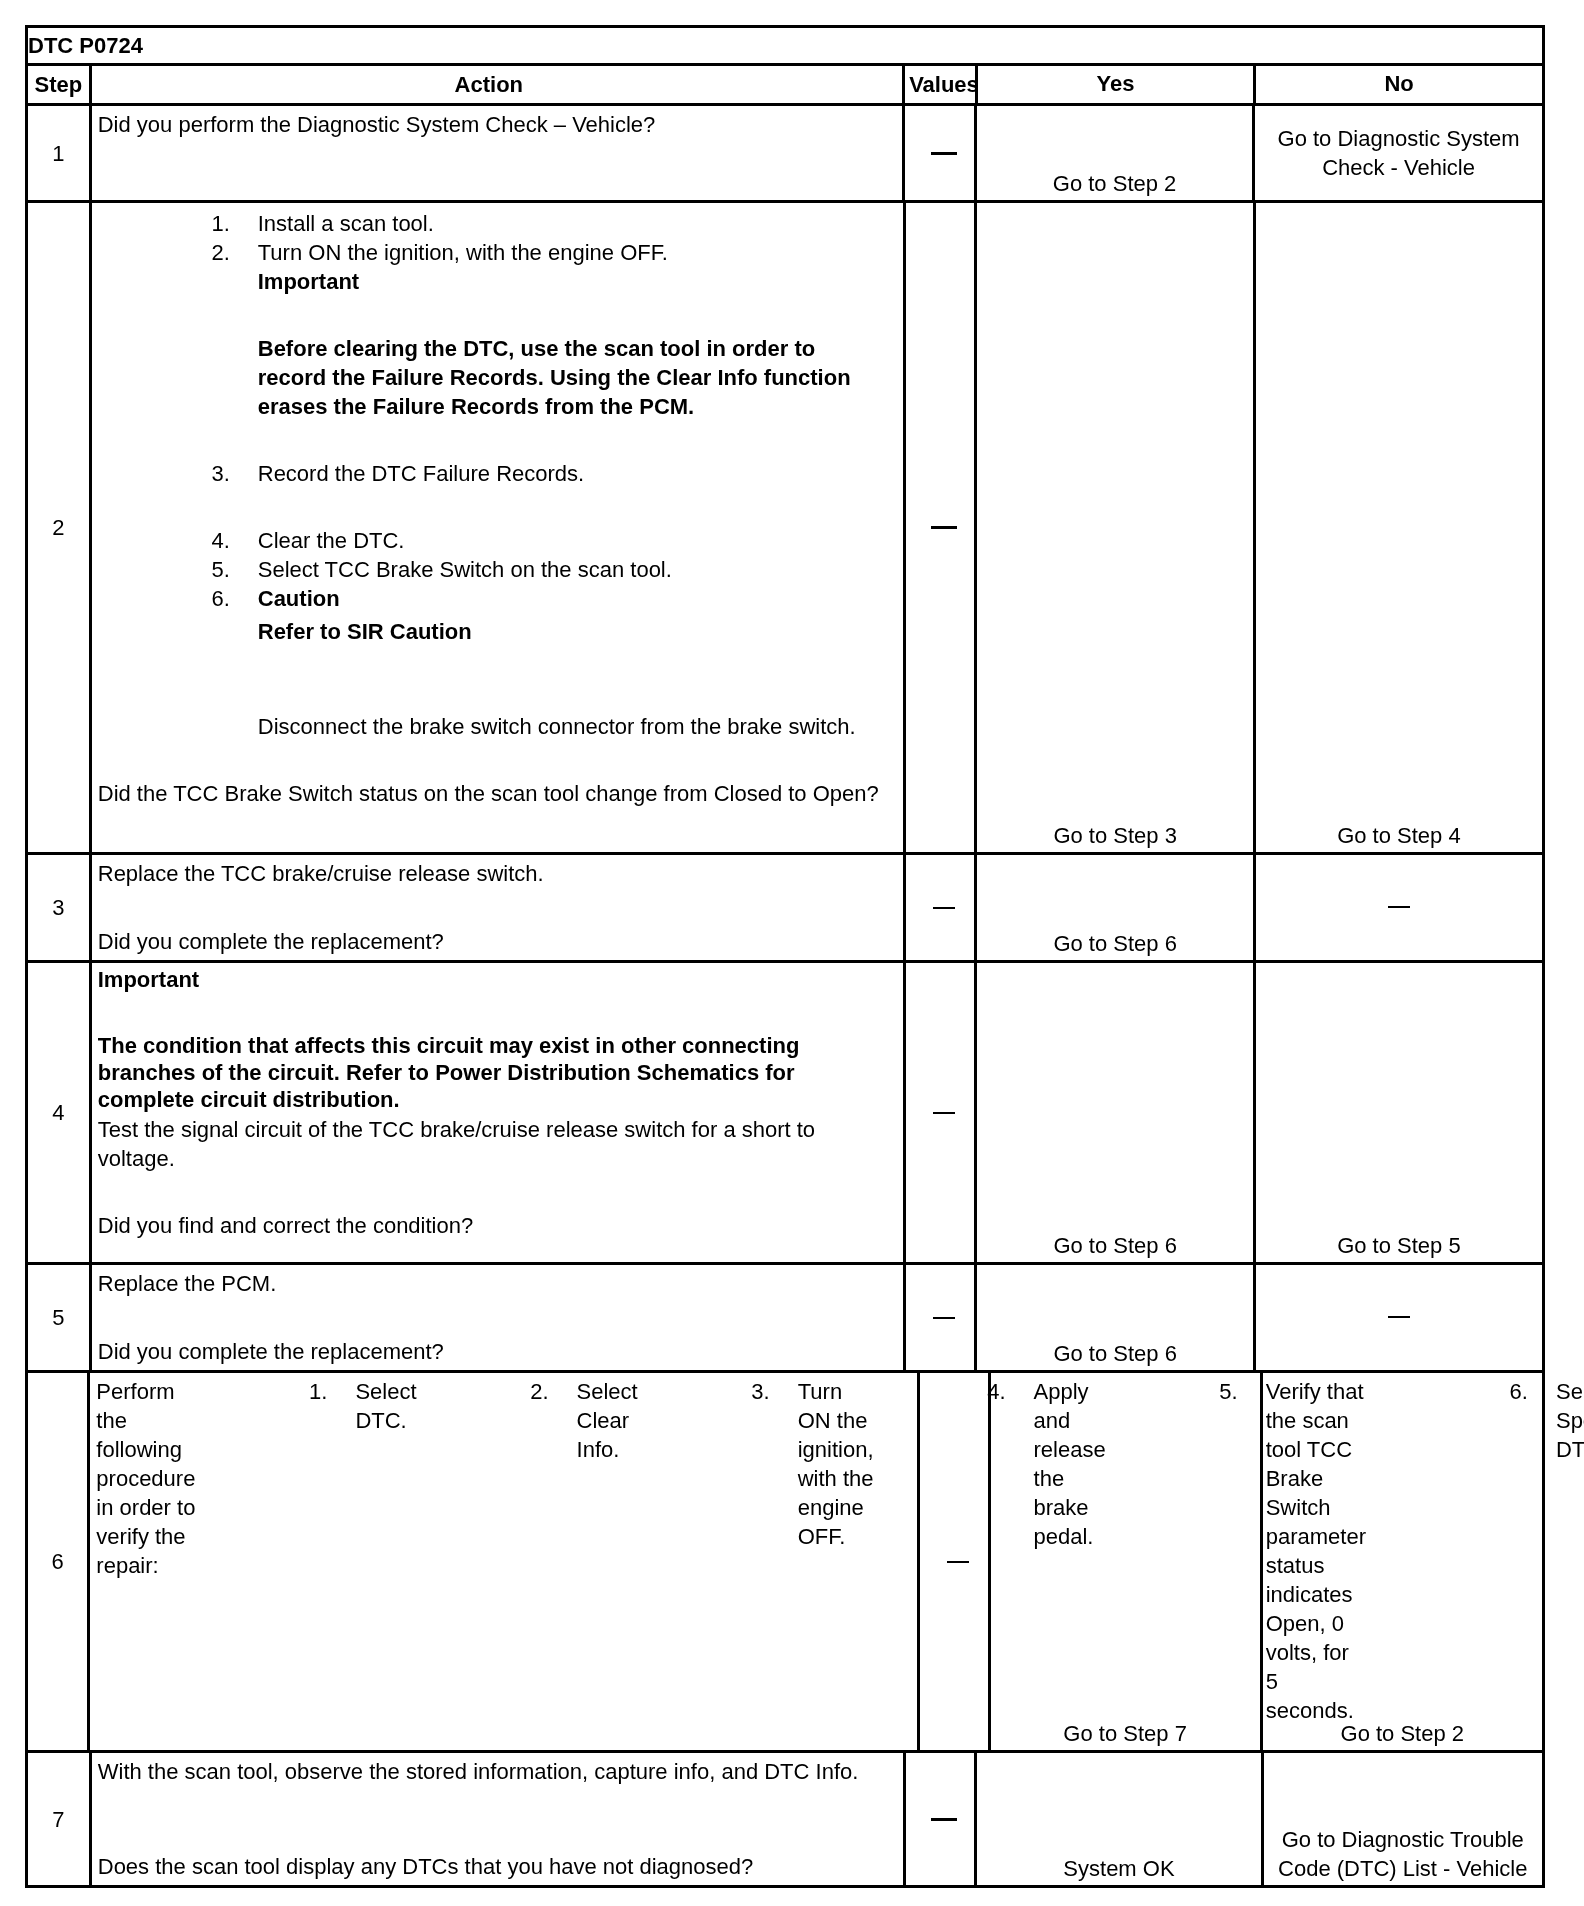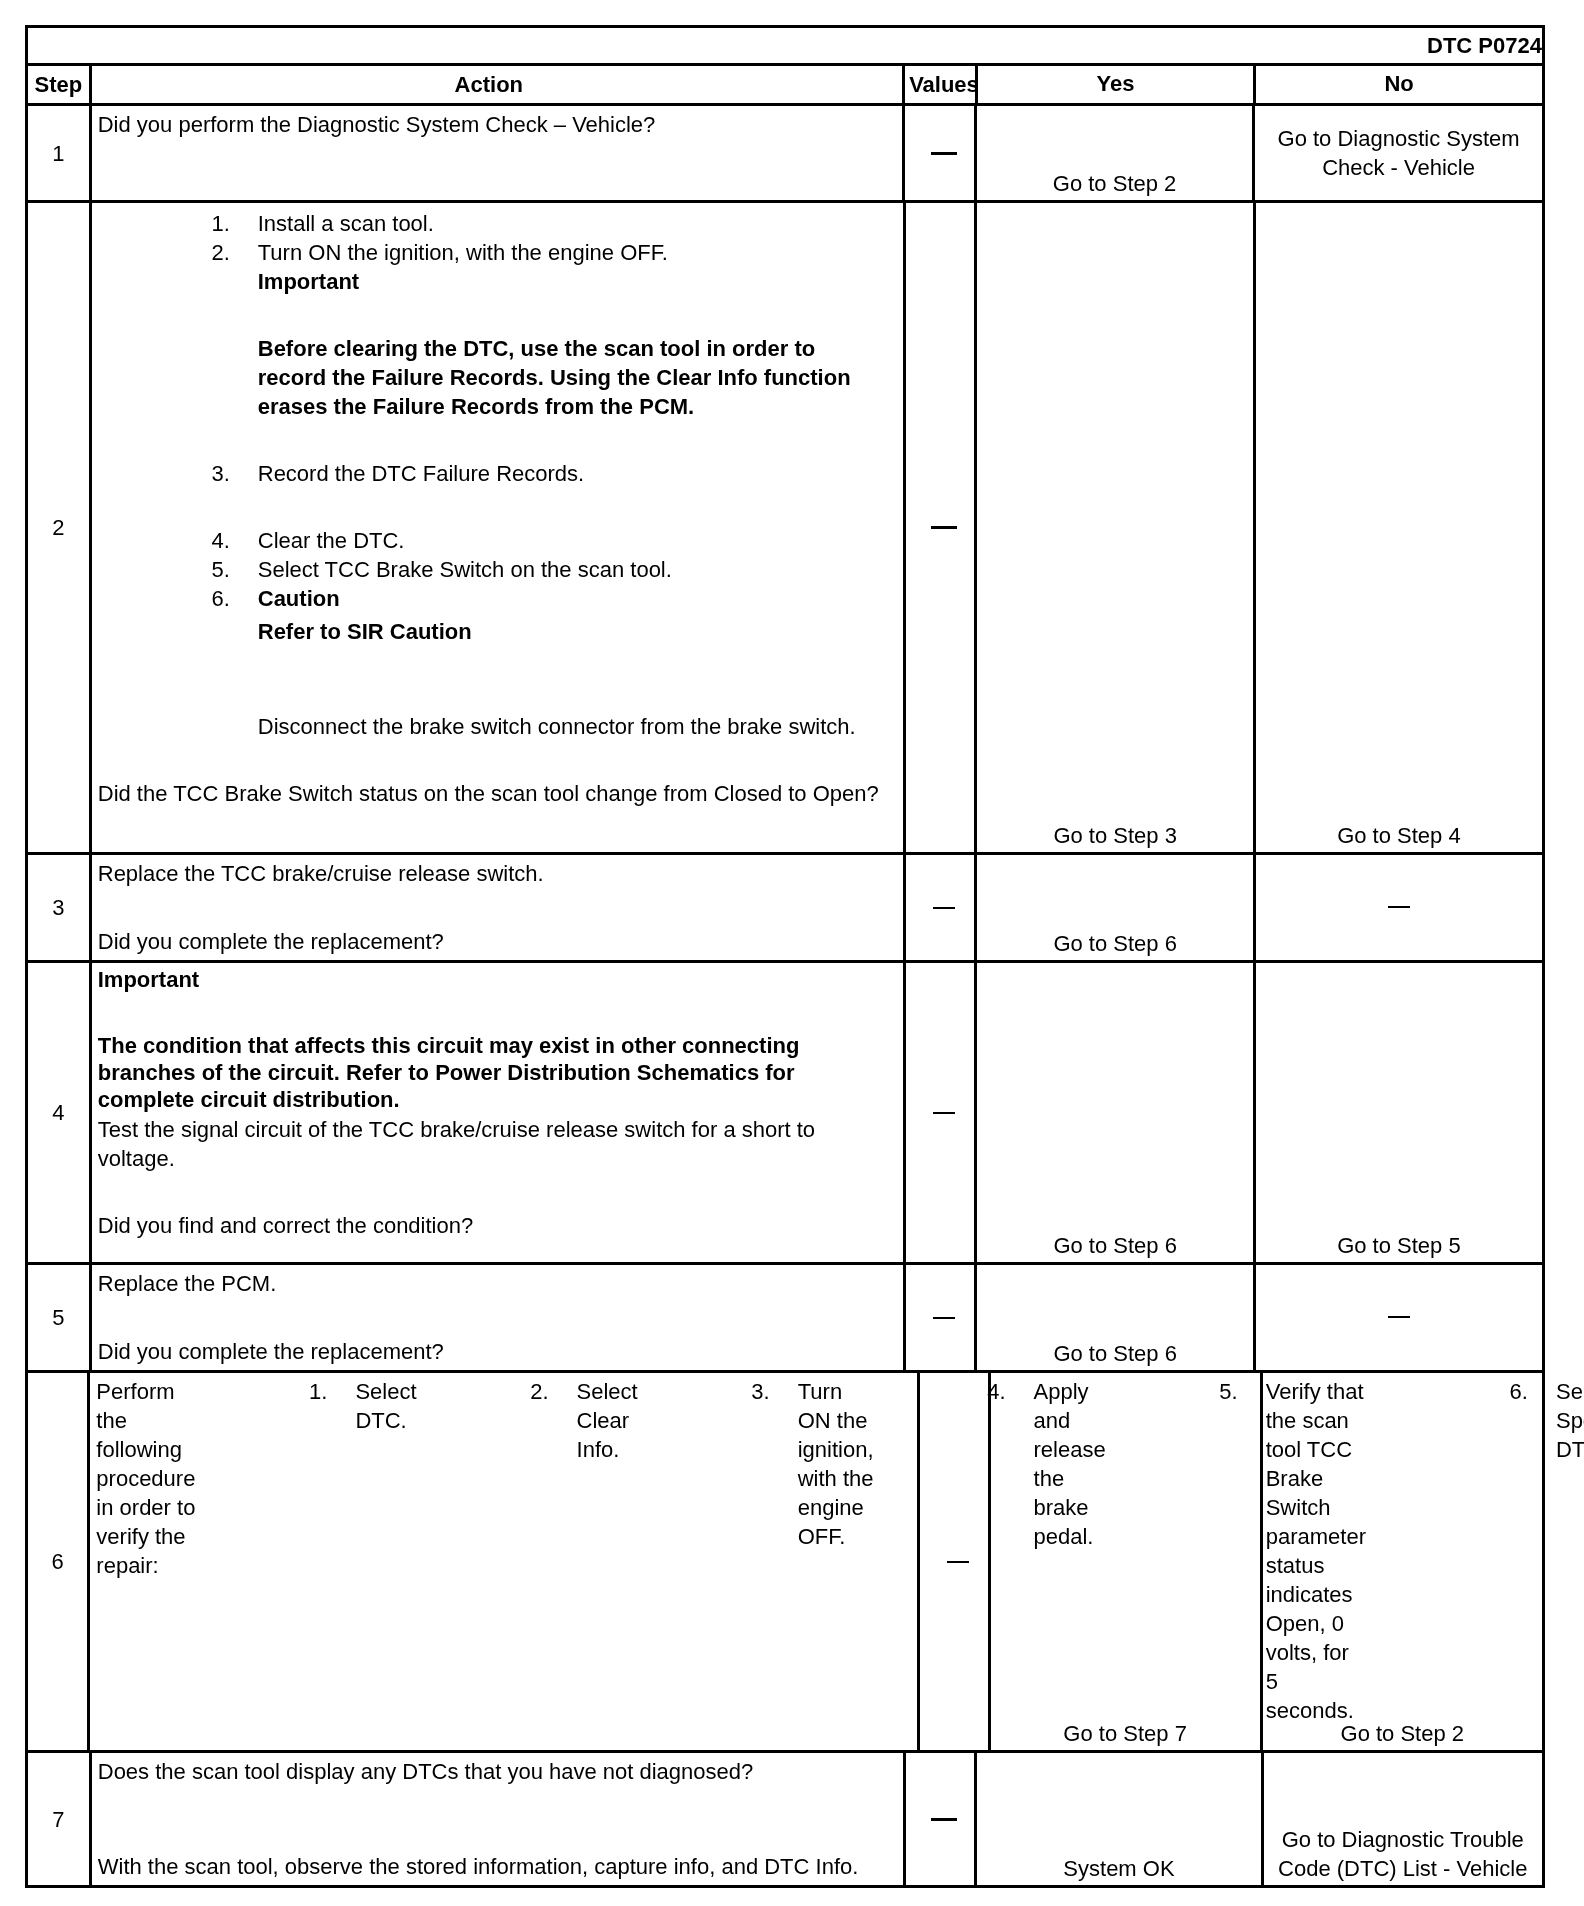--- a/index.html
+++ b/index.html
@@ -8,21 +8,21 @@
   .row { display: flex; border-bottom: 3px solid #000; box-sizing: border-box; }
   .row:last-child { border-bottom: none; }
   .cell { box-sizing: border-box; border-right: 3px solid #000; position: relative; font-size: 22px; line-height: 29px; }
   .cell:last-child { border-right: none; }
   .c-step { width: 65px; display: flex; align-items: center; justify-content: center; }
   .c-action { width: 830px; padding: 4px 22px 4px 6px; }
   .c-values { width: 73px; display: flex; align-items: center; justify-content: center; padding-left: 8px; }
   .c-yes { width: 284px; display: flex; flex-direction: column; justify-content: flex-end; align-items: center; text-align: center; padding-bottom: 2px; }
   .c-no { width: 292px; display: flex; flex-direction: column; justify-content: flex-end; align-items: center; text-align: center; padding-bottom: 2px; }
   .c-no.center, .c-yes.center { justify-content: center; }
-  .title-row { height: 38px; display: flex; align-items: center; justify-content: flex-end; font-weight: bold; font-size: 22px; }
+  .title-row { height: 38px; display: flex; align-items: center; justify-content: flex-start; font-weight: bold; font-size: 22px; }
   .hdr { height: 40px; font-weight: bold; }
   .hdr .cell { display: flex; align-items: center; justify-content: center; }
   .dash { display: inline-block; width: 26px; height: 3px; background: #000; }
   .dash-thin { display: inline-block; width: 22px; height: 2px; background: #000; }
   .b { font-weight: bold; }
   .li { display: flex; }
   .li .num { width: 45px; text-align: right; padding-right: 28px; flex: none; box-sizing: border-box; margin-left: 60px; width: 100px; }
   .li .txt { flex: 1; }
   .indent { margin-left: 160px; }
   .gap { height: 29px; }
@@ -207,22 +207,22 @@
         <span>Go to Step 7</span>
       </div>
     <div class="cell c-no">
         <span>Go to Step 2</span>
       </div>
   </div>
 
   <div class="row" style="height:132px;">
     <div class="cell c-step">7</div>
     <div class="cell c-action" style="display:flex;flex-direction:column;justify-content:space-between;">
+      <div>With the scan tool, observe the stored information, capture info, and DTC Info.</div>
       <div>Does the scan tool display any DTCs that you have not diagnosed?</div>
-      <div>With the scan tool, observe the stored information, capture info, and DTC Info.</div>
     </div>
     <div class="cell c-values">
         <span class="dash"></span>
       </div>
     <div class="cell c-no">
         <span>System OK</span>
       </div>
     <div class="cell c-yes" style="padding:0 4px 2px;">
         <span>Go to Diagnostic Trouble Code (DTC) List - Vehicle</span>
       </div>

